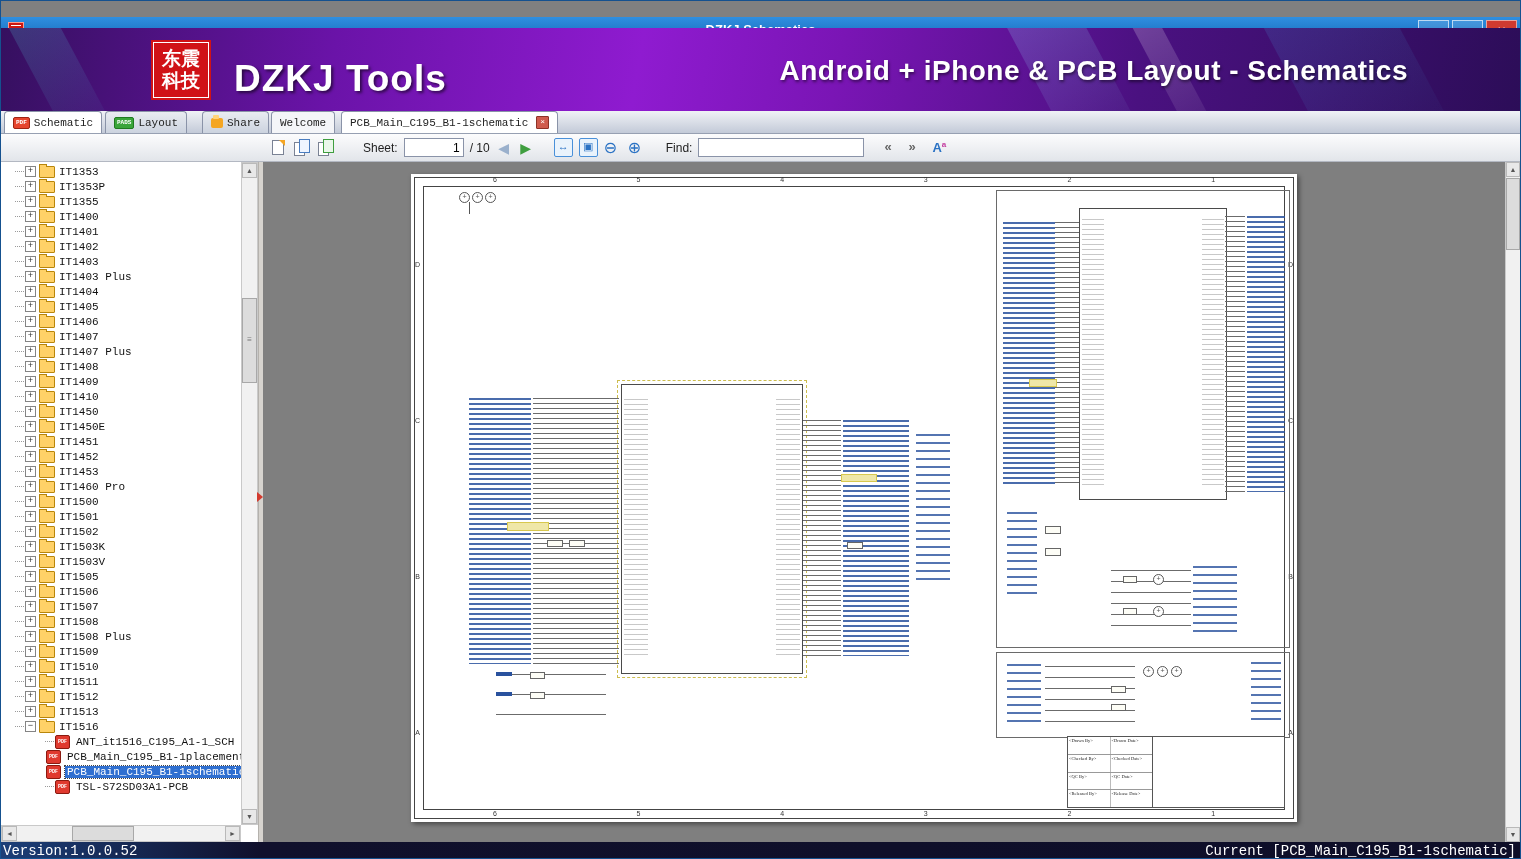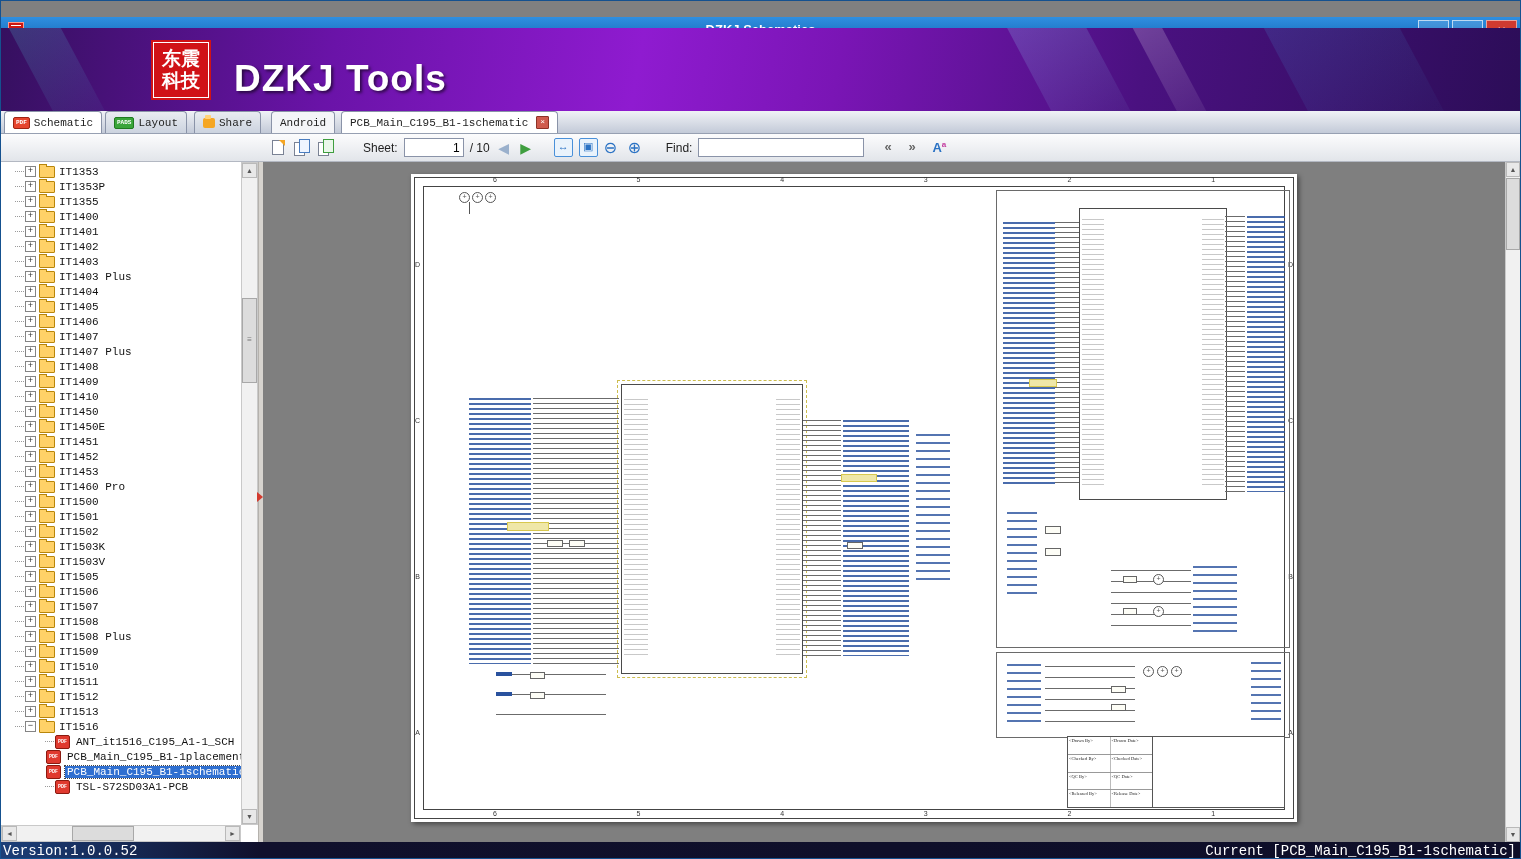--- a/index.html
+++ b/index.html
@@ -192,37 +192,38 @@
   <div class="banner">
     <div class="streak s3"></div>
     <div class="streak s1"></div>
     <div class="streak s2"></div>
     <div class="streak s4"></div>
     <div class="logo">
       <span>东震</span>
       <span>科技</span>
     </div>
     <span class="brand">DZKJ Tools</span>
+    <span class="tagline">Android + iPhone &amp; PCB Layout - Schematics</span>
   </div>
 
   <div class="tabrow">
     <div class="tab active" style="left:3px;">
       <span class="badge pdf">PDF</span>
       <span>Schematic</span>
     </div>
     <div class="tab" style="left:104px;">
       <span class="badge pads">PADS</span>
       <span>Layout</span>
     </div>
-    <div class="tab" style="left:193px;">
+    <div class="tab" style="left:201px;">
       <span class="share-ic"></span>
       <span>Share</span>
     </div>
     <div class="tab" style="left:270px;background:#f4f5f8;">
-      <span>Android</span>
+      <span>Welcome</span>
     </div>
     <div class="tab active" style="left:340px;">
       <span>PCB_Main_C195_B1-1schematic</span>
       <span class="doc-close"></span>
     </div>
   </div>
 
   <div class="toolbar">
     <span class="tico pageico"></span>
     <span class="tico pagesico"></span>

